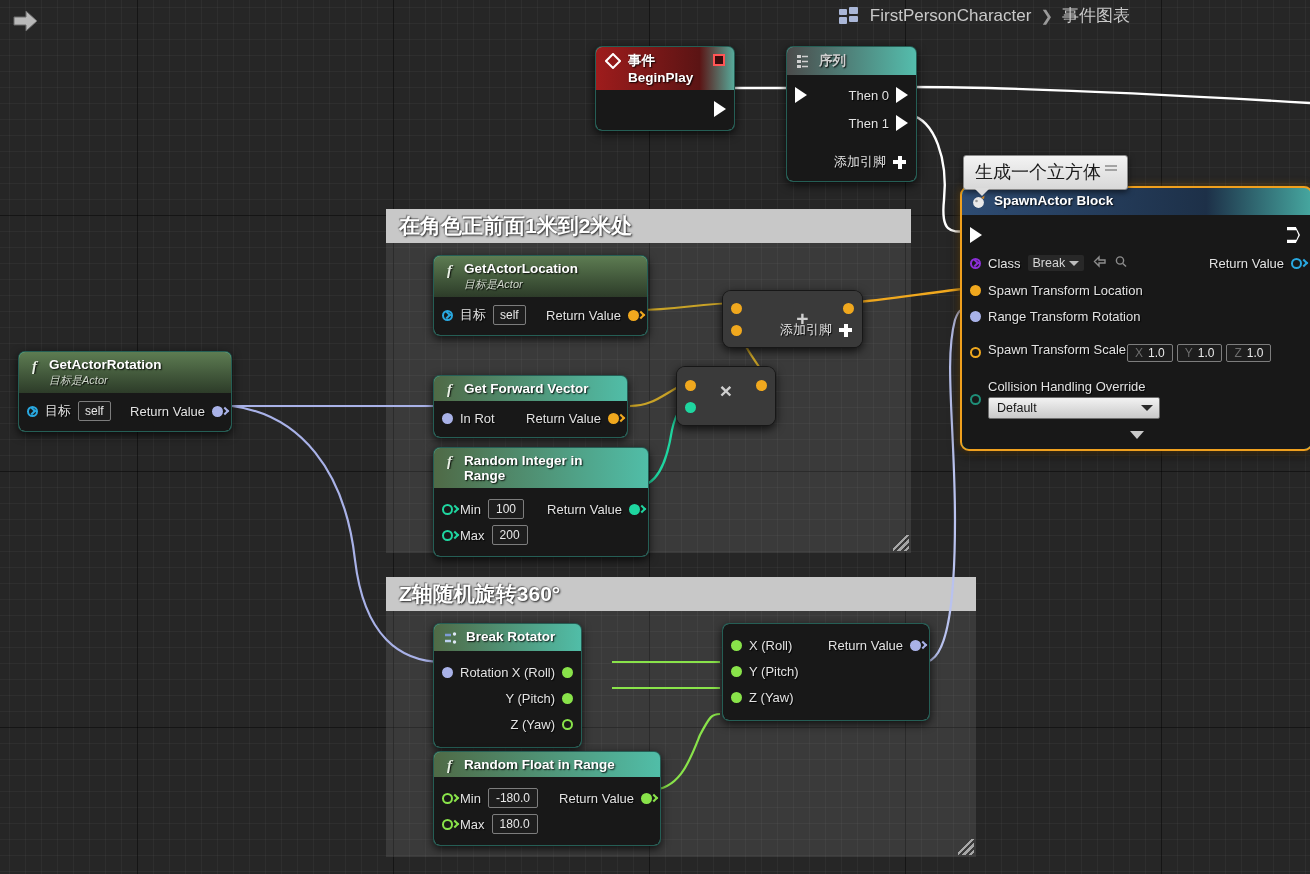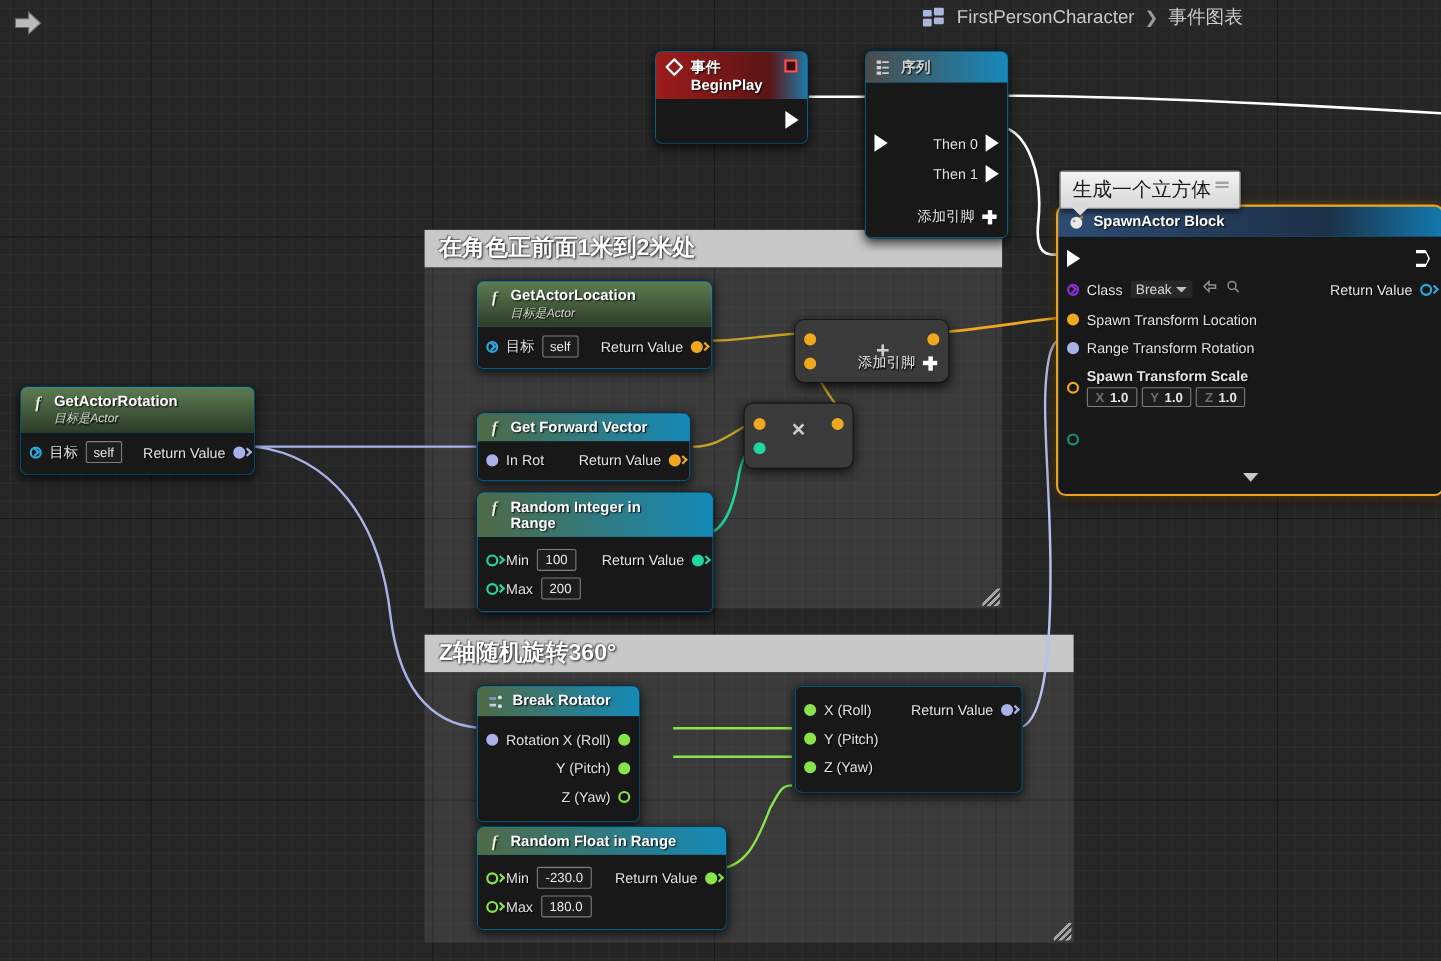--- a/index.html
+++ b/index.html
@@ -76,21 +76,21 @@
   }
 
   
   #wires { position: absolute; inset: 0; z-index: 10; pointer-events: none; }
 
   
   .node {
     position: absolute;
     z-index: 20;
     border-radius: 7px;
-    background: #0ea5e9;
+    background: #5eead4;
     box-shadow: 0 3px 10px rgba(0,0,0,0.75);
     overflow: hidden;
     border: 1px solid rgba(0,0,0,0.6);
   }
   .node-header {
     display: flex; align-items: flex-start; gap: 7px;
     padding: 5px 22px 5px 9px;
     font-size: 13.5px; font-weight: bold; color: #ffffff;
     text-shadow: 1px 1px 1.5px rgba(0,0,0,0.9);
   }
@@ -346,21 +346,21 @@
       <svg width="16" height="16" viewBox="0 0 16 16">
         <rect x="1" y="2" width="4" height="3" fill="#cfcfcf"></rect>
         <rect x="1" y="7" width="4" height="3" fill="#cfcfcf"></rect>
         <rect x="1" y="12" width="4" height="3" fill="#cfcfcf"></rect>
         <path d="M6 3.5 H12 M6 8.5 H12 M6 13.5 H12" stroke="#cfcfcf" stroke-width="1.6"></path>
       </svg>
     </span>
     <span>序列</span>
   </div>
   <div class="node-body" style="padding:6px 0 8px;">
-    <div class="pinrow" style="min-height:28px;margin-top:35px;">
+    <div class="pinrow" style="min-height:28px;">
       <span class="pin-left">
           <span class="exec"></span>
         </span>
       <span class="pin-right">
         <span class="pin-label">Then 0</span>
         <span class="exec"></span>
       </span>
     </div>
     <div class="pinrow" style="min-height:28px;">
       <span></span>
@@ -602,21 +602,21 @@
           <text x="4" y="13" font-size="15" font-style="italic" font-family="Liberation Serif, serif" fill="#e8f0e4">f</text>
         </svg>
     </span>
     <span>Random Float in Range</span>
   </div>
   <div class="node-body" style="padding-top:8px;">
     <div class="pinrow" style="min-height:26px;">
       <span class="pin-left">
         <span class="pin arrow-r" style="color:#89e34a;"></span>
         <span class="pin-label">Min</span>
-        <span class="valuebox">-230.0</span>
+        <span class="valuebox">-180.0</span>
       </span>
       <span class="pin-right">
         <span class="pin-label">Return Value</span>
         <span class="pin filled arrow-r" style="color:#89e34a;"></span>
       </span>
     </div>
     <div class="pinrow" style="min-height:26px;">
       <span class="pin-left">
         <span class="pin arrow-r" style="color:#89e34a;"></span>
         <span class="pin-label">Max</span>
@@ -692,21 +692,21 @@
       <span class="pin-left">
         <span class="pin filled noarrow" style="color:#a9b2e8;"></span>
         <span class="pin-label">Range Transform Rotation</span>
       </span>
         <span></span>
     </div>
 
     <div class="pinrow" style="min-height:46px; align-items:center;">
       <span class="pin-left" style="align-items:center;">
         <span class="pin noarrow" style="color:#f0a81e;"></span>
-        <span style="display:flex; flex-direction:column; gap:1px;font-weight:bold;">
+        <span style="display:flex; flex-direction:row; gap:1px;">
           <span class="pin-label">Spawn Transform Scale</span>
           <span class="vec3">
             <span class="vecfield">
               <span class="axis">X</span>
               <span class="num">1.0</span>
             </span>
             <span class="vecfield">
               <span class="axis">Y</span>
               <span class="num">1.0</span>
             </span>
@@ -716,20 +716,27 @@
             </span>
           </span>
         </span>
       </span>
         <span></span>
     </div>
 
     <div class="pinrow" style="min-height:48px; align-items:center;">
       <span class="pin-left" style="align-items:center;">
         <span class="pin noarrow" style="color:#1f8e78;"></span>
+        <span style="display:flex; flex-direction:column; gap:1px;">
+          <span class="pin-label">Collision Handling Override</span>
+          <span class="combo">
+            <span>Default</span>
+            <span class="caret"></span>
+          </span>
+        </span>
       </span>
         <span></span>
     </div>
 
 
     <div class="node-expand">
       <span class="dn"></span>
     </div>
   </div>
 </div>

